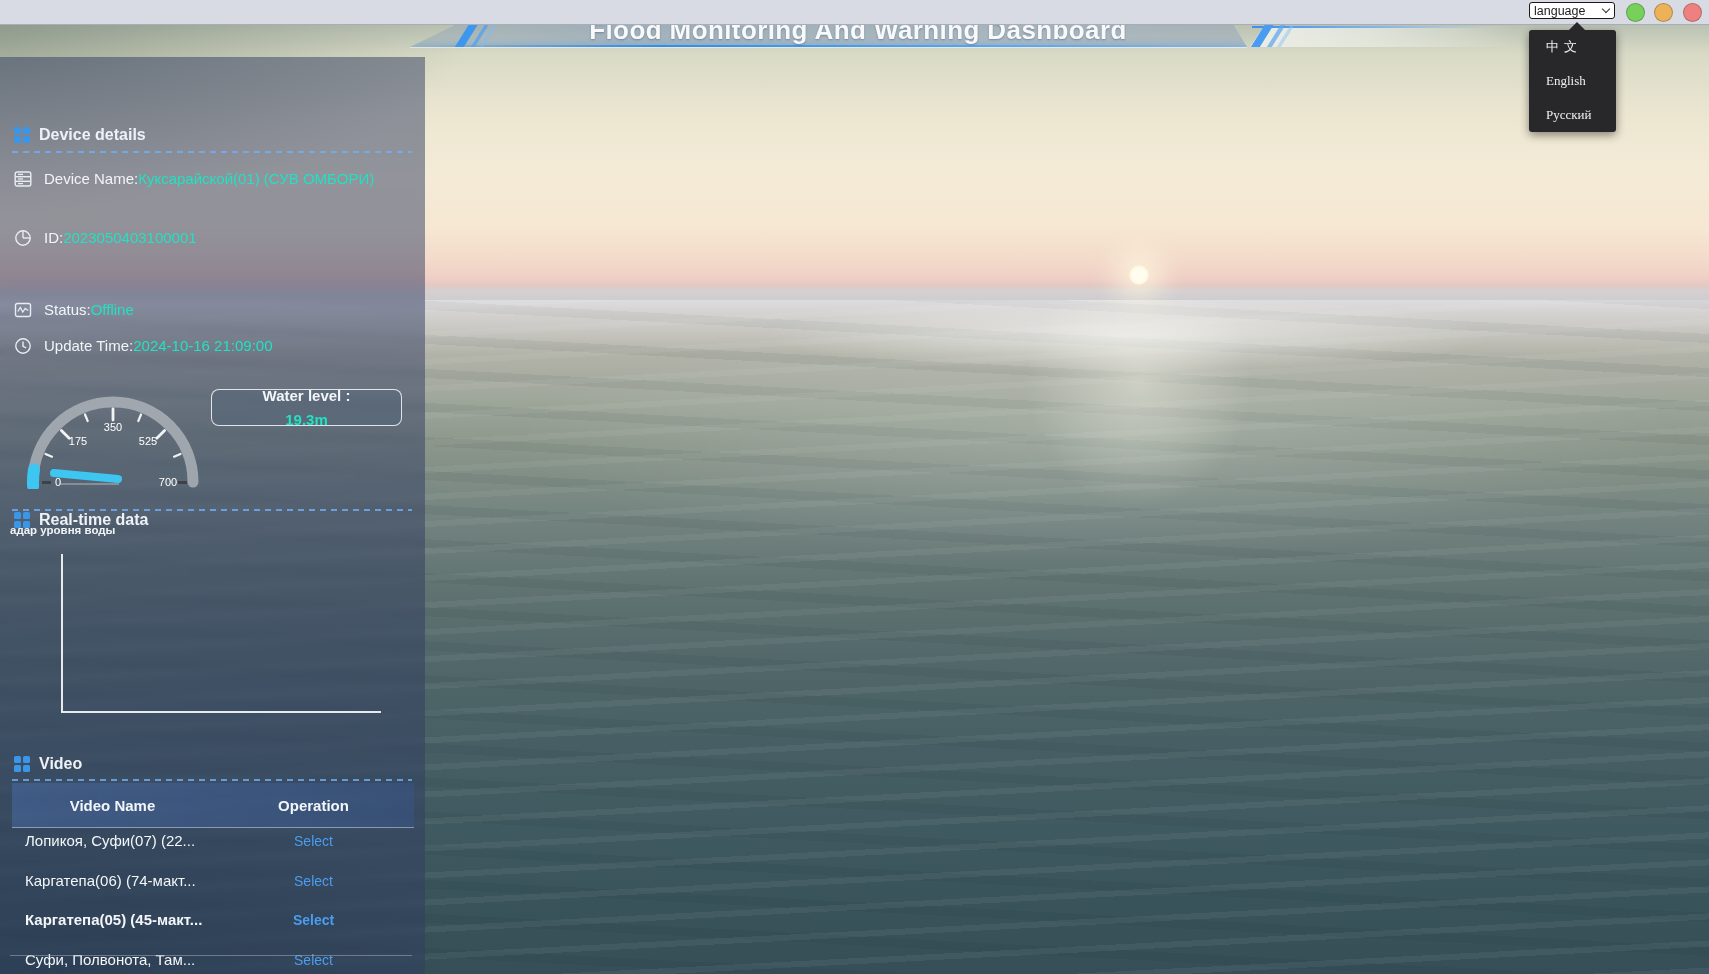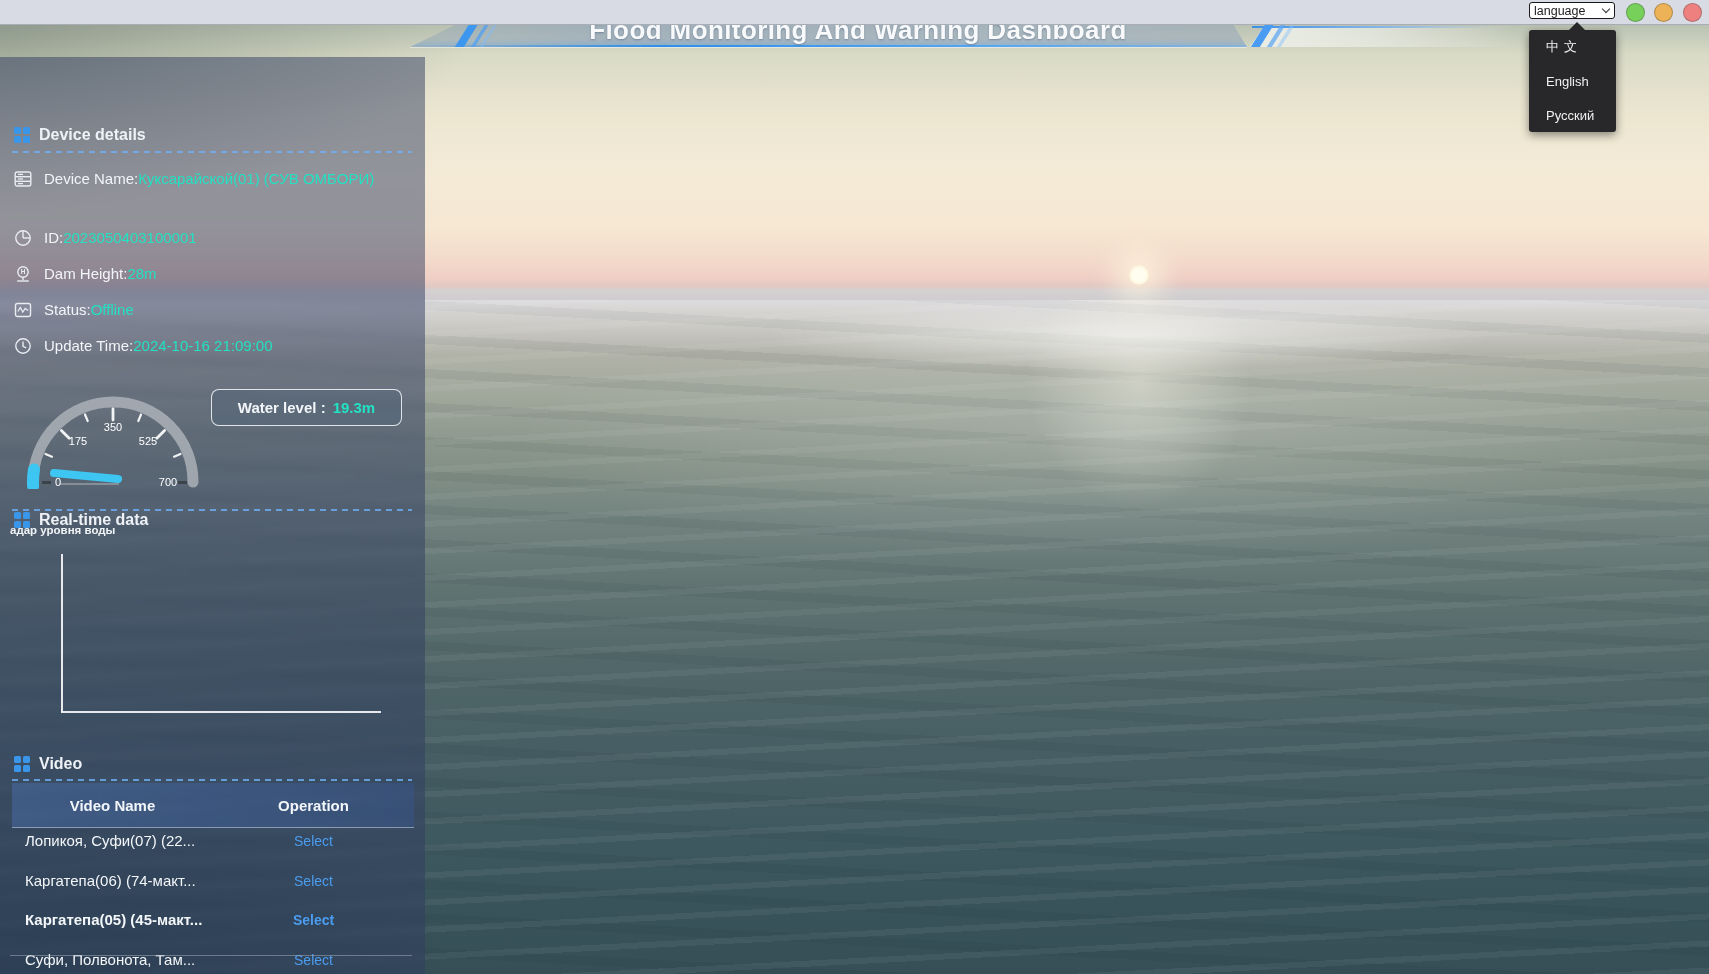--- a/index.html
+++ b/index.html
@@ -63,39 +63,39 @@
     transform:rotate(45deg);margin-top:-3px;}
   .tl{position:absolute;top:3px;width:19px;height:19px;border-radius:50%;
     border:1px solid rgba(60,70,60,0.35);box-sizing:border-box;}
   .tl-g{left:1626px;} .tl-o{left:1654px;} .tl-r{left:1683px;}
   
   .dropdown{position:absolute;left:1529px;top:30px;width:87px;height:102px;background:#28282a;
     border-radius:3px;box-shadow:0 3px 10px rgba(0,0,0,0.45);z-index:30;}
   .dropdown .notch{position:absolute;left:40px;top:-8px;width:0;height:0;
     border:8px solid transparent;border-bottom-color:#28282a;border-top:none;}
   .dd-item{height:34px;display:flex;align-items:center;padding-left:17px;
-    font-size:13px;color:#f0f0f0;cursor:pointer;}
+    font-size:13px;color:#f0f0f0;cursor:pointer;font-family:Liberation Serif, serif;}
   .dd-item.cn{letter-spacing:5px;}
   
   .panel{position:absolute;left:0;top:57px;width:425px;height:917px;z-index:5;
     background:rgba(47,60,96,0.50);backdrop-filter:blur(3px);-webkit-backdrop-filter:blur(3px);
     overflow:hidden;}
   .sec-head{position:absolute;left:14px;display:flex;align-items:center;gap:9px;
     color:#eef2f7;font-size:16px;font-weight:600;}
   .dash{position:absolute;left:12px;width:400px;height:2px;opacity:0.8;
     background:repeating-linear-gradient(90deg,#6fb0f8 0 6px, transparent 6px 11px);}
   .field{position:absolute;left:14px;width:350px;padding-left:30px;font-size:15px;
     line-height:24px;color:#f2f5f8;}
   .field .ficon{position:absolute;left:0;top:3px;}
   .field .lbl{}
   .field .val{color:#22e2c3;margin-top:39px;}
   .gauge{position:absolute;left:18px;top:330px;}
   .wl-box{position:absolute;left:211px;top:332px;width:191px;height:37px;box-sizing:border-box;
     border:1.5px solid rgba(248,250,252,0.85);border-radius:8px;background:rgba(70,92,120,0.28);
-    display:flex;align-items:center;justify-content:center;gap:7px;font-size:15px;font-weight:600;}
+    display:flex;align-items:center;justify-content:center;gap:7px;font-size:15px;font-weight:600;flex-direction:column;}
   .wl-box .wl-lbl{color:#f3f6f9;}
   .wl-box .wl-val{color:#22e2c3;}
   .chart-title{position:absolute;left:10px;top:467px;font-size:11.5px;font-weight:700;color:#f0f4f6;}
   .axis-y{position:absolute;left:61px;top:497px;width:1.5px;height:158px;background:rgba(255,255,255,0.88);}
   .axis-x{position:absolute;left:61px;top:654px;width:320px;height:1.5px;background:rgba(255,255,255,0.88);}
   .thead{position:absolute;left:12px;top:726px;width:402px;height:44px;display:flex;align-items:center;
     background:linear-gradient(90deg, rgba(72,108,170,0.50), rgba(56,88,148,0.42));
     border-bottom:1px solid rgba(200,212,226,0.55);font-size:15px;font-weight:700;color:#f2f6fa;}
   .thead div{flex:0 0 50%;text-align:center;}
   .vrow{position:absolute;left:12px;width:402px;height:40px;display:flex;align-items:flex-start;}
@@ -176,29 +176,20 @@
 
     <div class="field" style="top:169px;">
       <svg class="ficon" width="18" height="18" viewBox="0 0 18 18">
         <circle cx="9" cy="9" r="7.2" fill="none" stroke="#e9edf2" stroke-width="1.4"></circle>
         <line x1="9" y1="9" x2="9" y2="1.8" stroke="#e9edf2" stroke-width="1.4"></line>
         <line x1="9" y1="9" x2="16.2" y2="9" stroke="#e9edf2" stroke-width="1.4"></line>
       </svg>
       <span class="lbl">ID:</span><span class="val">2023050403100001</span>
     </div>
 
-    <div class="field" style="top:205px;">
-      <svg class="ficon" width="18" height="18" viewBox="0 0 18 18">
-        <circle cx="9" cy="7" r="5.2" fill="none" stroke="#e9edf2" stroke-width="1.4"></circle>
-        <line x1="9" y1="12.2" x2="9" y2="15" stroke="#e9edf2" stroke-width="1.4"></line>
-        <line x1="3.2" y1="16" x2="14.8" y2="16" stroke="#e9edf2" stroke-width="1.4"></line>
-        <text x="9" y="9.4" font-size="6.5" font-weight="bold" fill="#e9edf2" text-anchor="middle">H</text>
-      </svg>
-      <span class="lbl">Dam Height:</span><span class="val">28m</span>
-    </div>
 
     <div class="field" style="top:241px;">
       <svg class="ficon" width="18" height="18" viewBox="0 0 18 18">
         <rect x="1.5" y="2.5" width="15" height="13" rx="2" fill="none" stroke="#e9edf2" stroke-width="1.4"></rect>
         <polyline points="3.8,10.5 6.3,6.5 8.8,11 11.2,7.5 14.2,9.5" fill="none" stroke="#e9edf2" stroke-width="1.3"></polyline>
       </svg>
       <span class="lbl">Status:</span><span class="val">Offline</span>
     </div>
 
     <div class="field" style="top:277px;">

